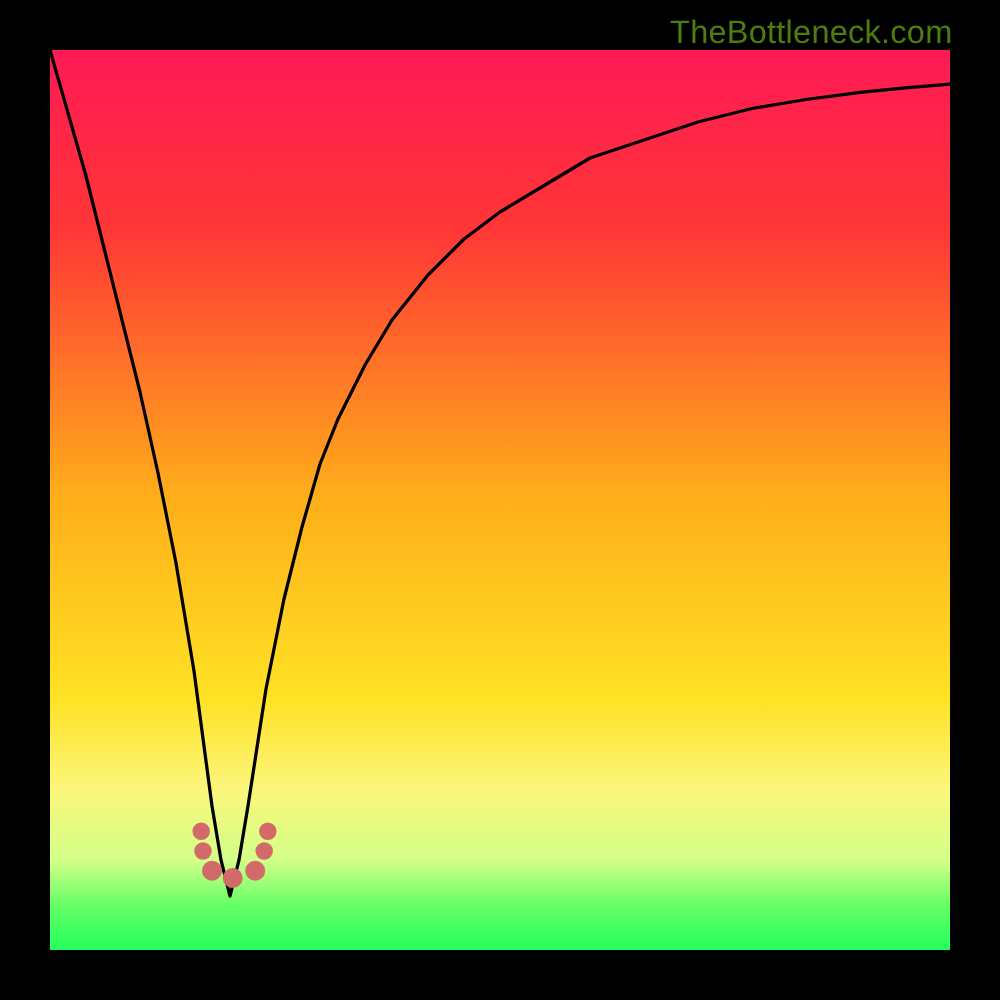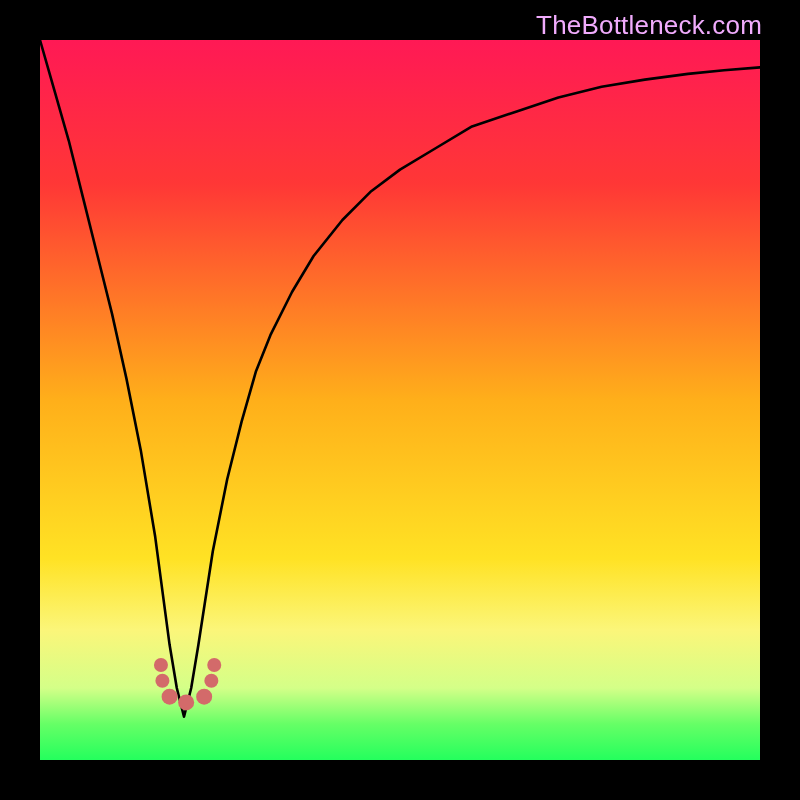--- a/index.html
+++ b/index.html
@@ -24,21 +24,21 @@
     left: 40px;
     top: 40px;
     width: 720px;
     height: 720px;
     
   }
   .watermark {
     position: absolute;
     top: 10px;
     right: 38px;
-    color: #f0abfc;
+    color: #4d7c0f;
     font-size: 26px;
     font-weight: 400;
     letter-spacing: 0.2px;
   }
   svg.curve-layer {
     position: absolute;
     left: 0;
     top: 0;
     width: 720px;
     height: 720px;

